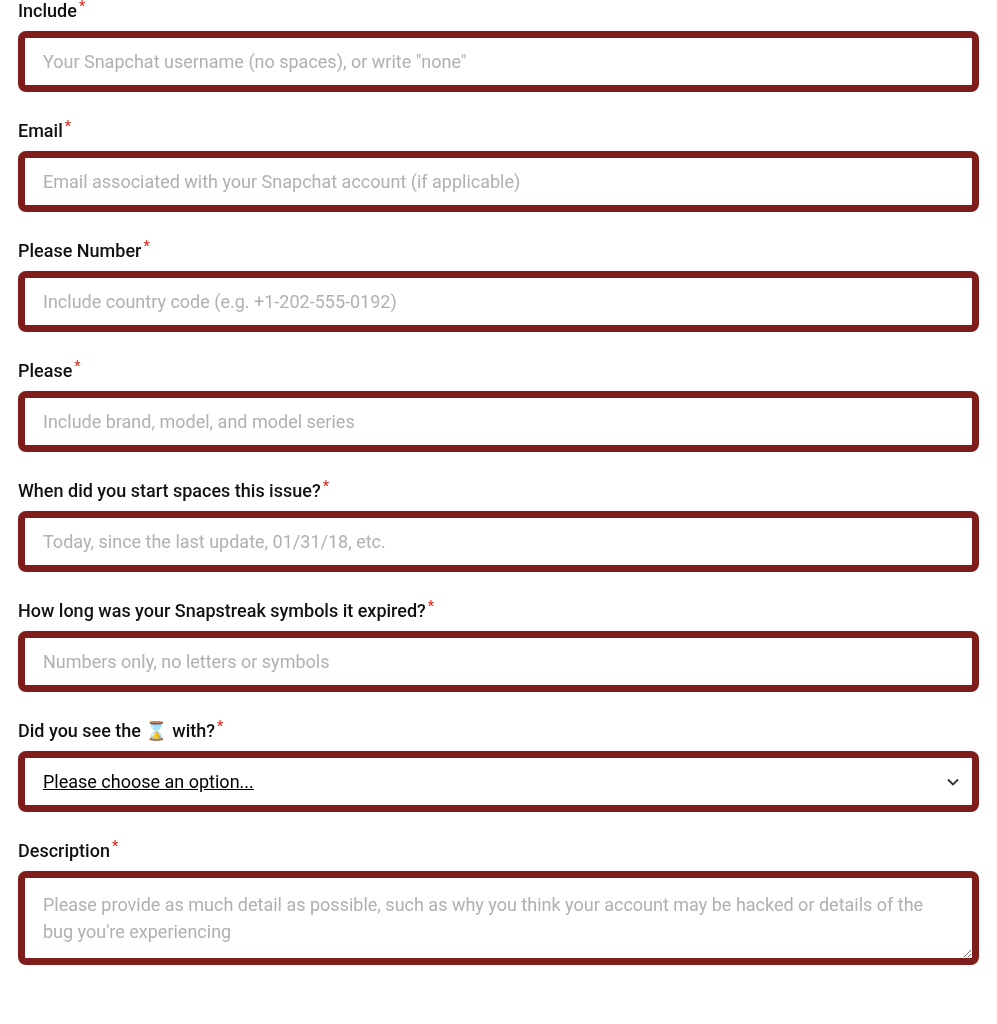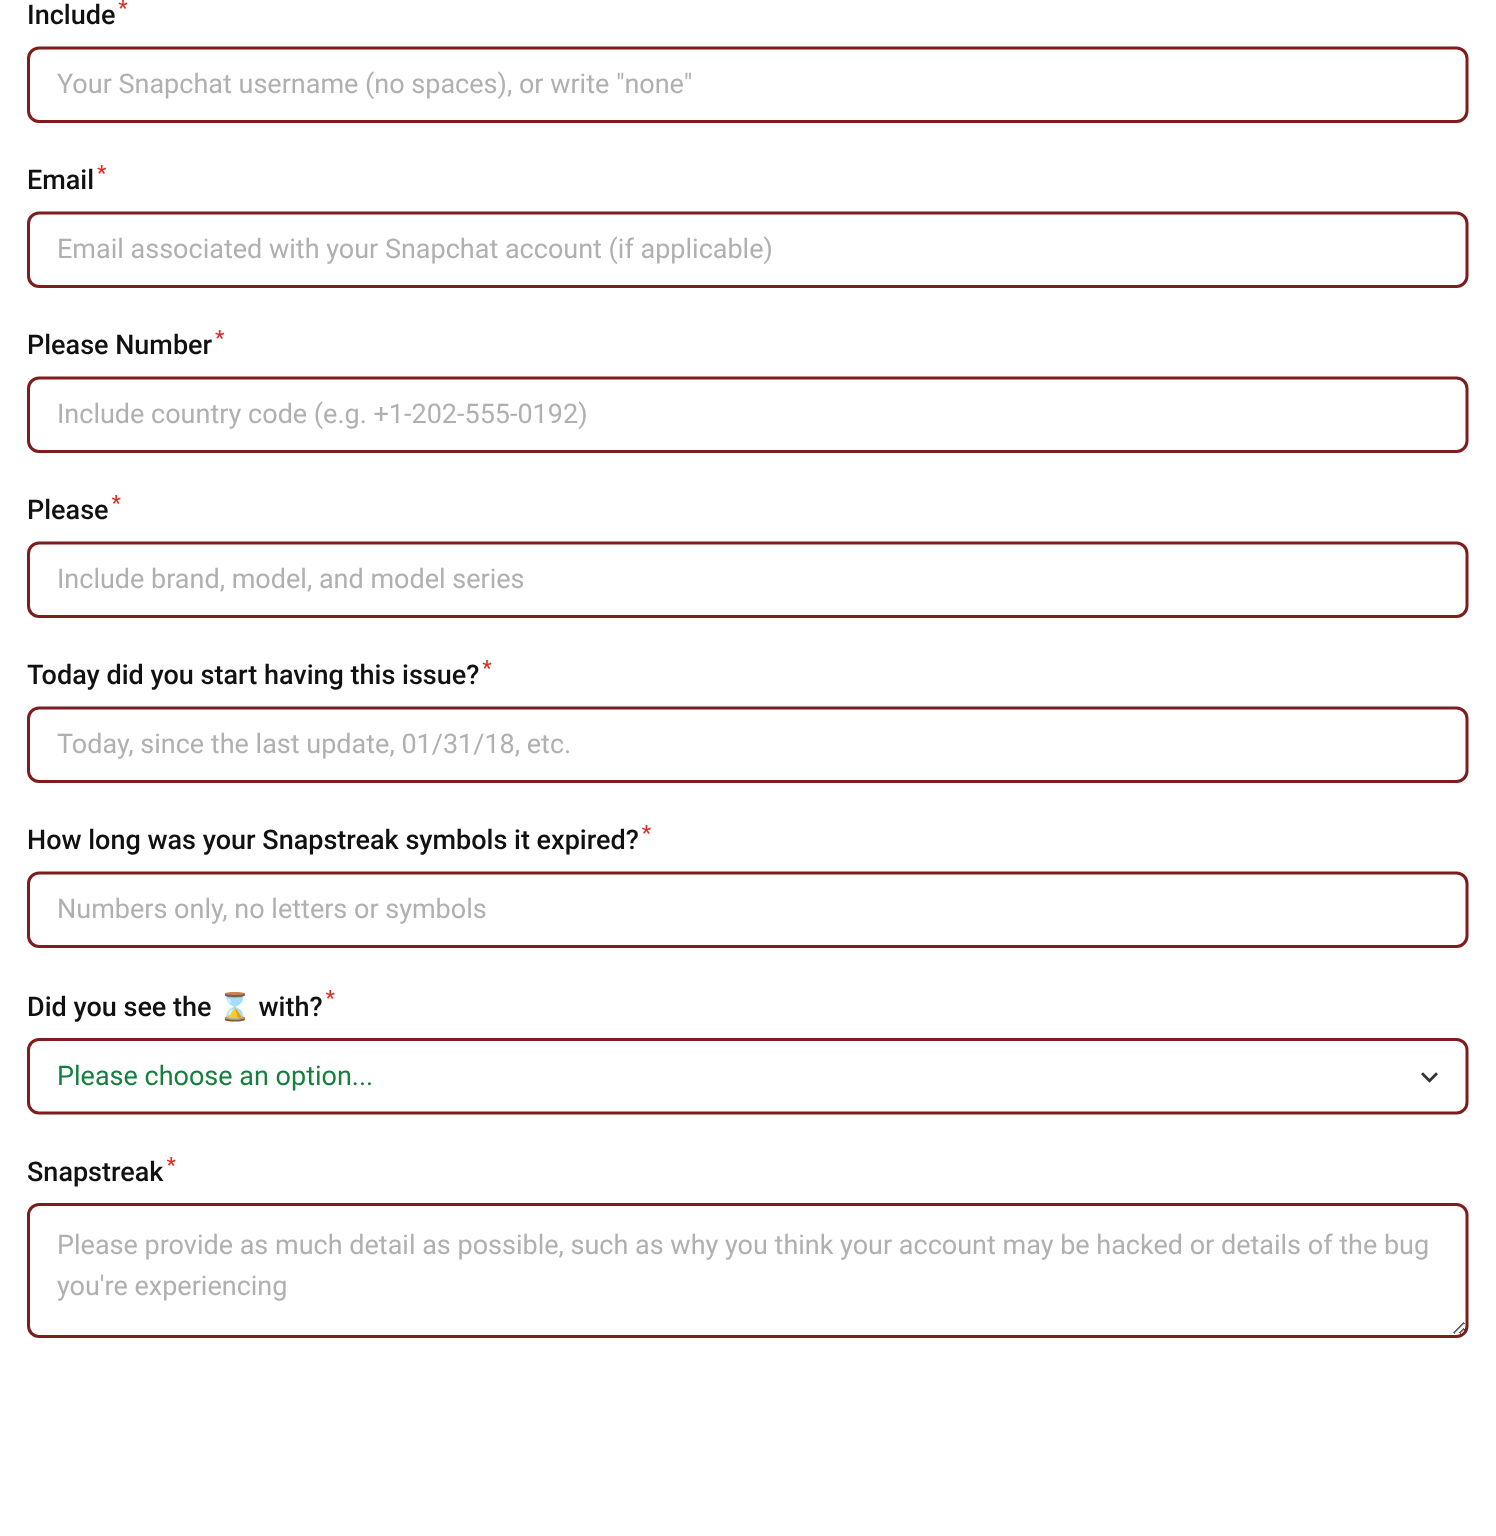--- a/index.html
+++ b/index.html
@@ -26,37 +26,38 @@
   .required-asterisk {
     color: #d93025;
     font-size: 14px;
     vertical-align: top;
     margin-left: 2px;
     position: relative;
     top: -2px;
   }
   .text-input, .select-input, .textarea-input {
     width: 100%;
-    border: 2px solid #7f1d1d;
+    border: 7px solid #7f1d1d;
     border-radius: 8px;
     padding: 13px 18px;
     font-size: 18px;
     font-family: inherit;
     color: #333;
     background: #fff;
     outline: none;
   }
   .text-input::placeholder, .textarea-input::placeholder {
     color: #b0b0b0;
   }
   .select-wrapper {
     position: relative;
   }
   .select-placeholder {
-    color: #15803d;
+    color: #000000;
+    text-decoration: underline;
   }
   .select-caret {
     position: absolute;
     right: 20px;
     top: 50%;
     transform: translateY(-50%);
     pointer-events: none;
   }
   .select-caret svg {
     width: 12px;
@@ -102,21 +103,21 @@
   <div class="field-group">
     <label class="field-label">
       <span>Please</span><span class="required-asterisk">*</span>
     </label>
     <input type="text" class="text-input" placeholder="Include brand, model, and model series" style="">
   </div>
 
 
   <div class="field-group">
     <label class="field-label">
-      <span>Today did you start having this issue?</span><span class="required-asterisk">*</span>
+      <span>When did you start spaces this issue?</span><span class="required-asterisk">*</span>
     </label>
     <input type="text" class="text-input" placeholder="Today, since the last update, 01/31/18, etc." style="">
   </div>
 
   <div class="field-group">
     <label class="field-label">
       <span>How long was your Snapstreak symbols it expired?</span><span class="required-asterisk">*</span>
     </label>
     <input type="text" class="text-input" placeholder="Numbers only, no letters or symbols" style="">
   </div>
@@ -132,18 +133,18 @@
       <span class="select-caret">
         <svg viewBox="0 0 12 8">
             <path d="M1 1.5 L6 6.5 L11 1.5" fill="none" stroke="#333" stroke-width="1.8"></path>
           </svg>
       </span>
     </div>
   </div>
 
   <div class="field-group" style="margin-bottom:0;">
     <label class="field-label">
-      <span>Snapstreak</span><span class="required-asterisk">*</span>
+      <span>Description</span><span class="required-asterisk">*</span>
     </label>
     <textarea class="textarea-input" placeholder="Please provide as much detail as possible, such as why you think your account may be hacked or details of the bug you're experiencing" style=""></textarea>
   </div>
 
 </form>
 
 </body></html>

